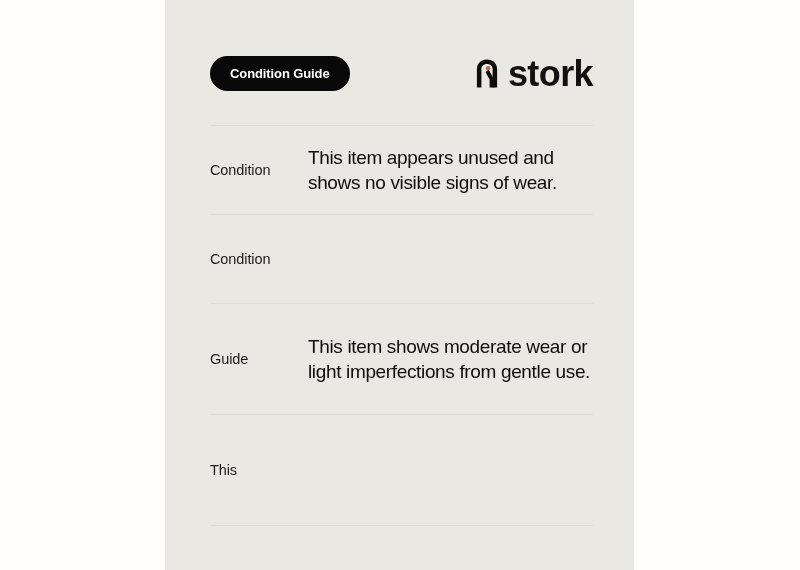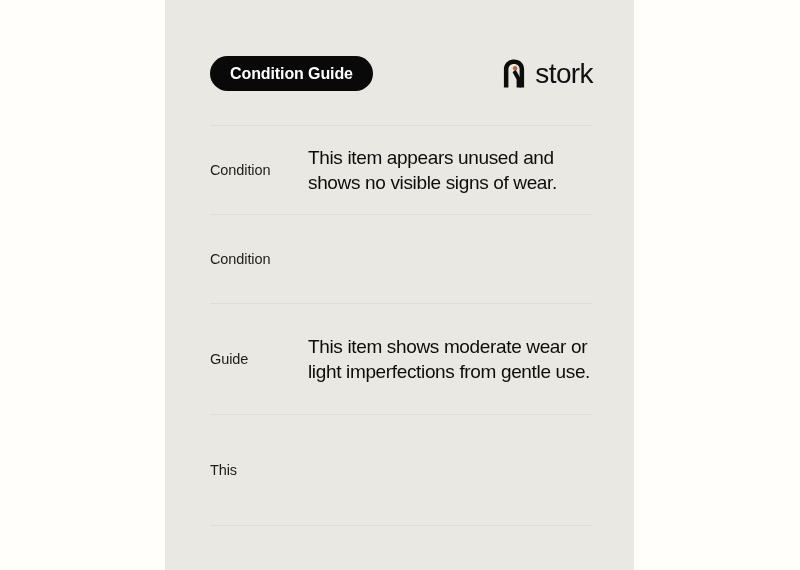--- a/index.html
+++ b/index.html
@@ -52,21 +52,21 @@
 
   .badge {
     position: absolute;
     left: 0;
     top: 0;
     height: 35px;
     padding: 0 20px;
     border-radius: 999px;
     background: #090909;
     color: #ffffff;
-    font-size: 16px;
+    font-size: 13px;
     font-weight: bold;
     letter-spacing: -0.1px;
     display: flex;
     align-items: center;
     justify-content: center;
     white-space: nowrap;
     box-sizing: border-box;
   }
 
   .brand {
@@ -79,22 +79,22 @@
     height: 38px;
   }
 
   .brand-mark {
     width: 24px;
     height: 31px;
     display: block;
   }
 
   .brand-word {
-    font-size: 28px;
-    font-weight: 400;
+    font-size: 36px;
+    font-weight: 700;
     color: #111111;
     letter-spacing: -0.6px;
     line-height: 1;
     position: relative;
     top: 1px;
   }
 
   
   .table {
     position: absolute;

